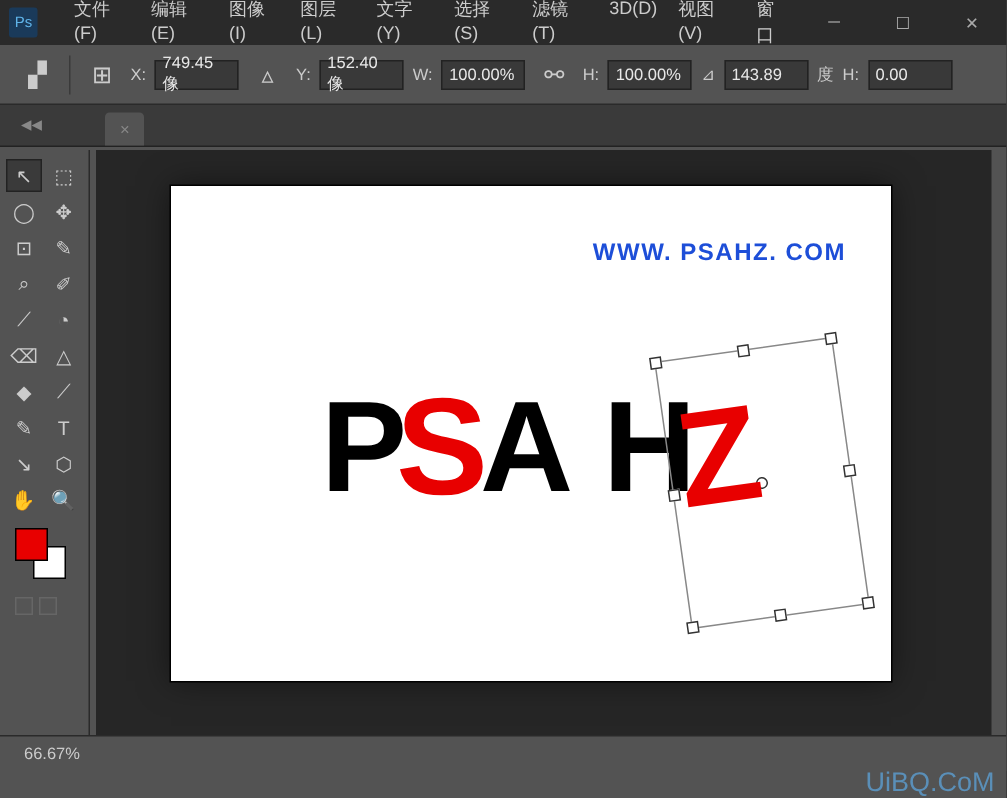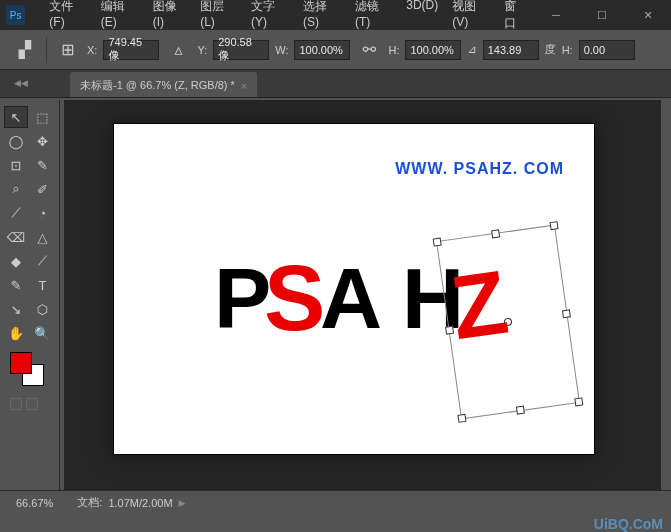--- a/index.html
+++ b/index.html
@@ -39,21 +39,21 @@
 .psahz-z{left:338px;top:130px;font-size:90px;color:#e80000;transform:rotate(-8deg);z-index:2}
 .transform-box{position:absolute;left:334px;top:108px;width:120px;height:180px;transform:rotate(-8deg);border:1px solid #888}
 .handle{position:absolute;width:8px;height:8px;background:#fff;border:1px solid #333}
 .h-tl{left:-4px;top:-4px}.h-tm{left:calc(50% - 4px);top:-4px}.h-tr{right:-4px;top:-4px}
 .h-ml{left:-4px;top:calc(50% - 4px)}.h-mr{right:-4px;top:calc(50% - 4px)}
 .h-bl{left:-4px;bottom:-4px}.h-bm{left:calc(50% - 4px);bottom:-4px}.h-br{right:-4px;bottom:-4px}
 .h-c{left:calc(50% - 4px);top:calc(50% - 4px);border-radius:50%}
 .statusbar{position:absolute;left:0;bottom:18px;right:0;height:24px;background:#535353;border-top:1px solid #2a2a2a;display:flex;align-items:center;padding-left:16px;gap:24px;color:#ccc;font-size:11px}
 .sb-field{display:flex;align-items:center;gap:6px}
 .sb-arrow{color:#888;font-size:9px}
-.watermark{position:absolute;right:8px;bottom:0;color:#5a8fb8;font-size:14px;font-weight:bold}
+.watermark{position:absolute;right:8px;bottom:0;color:#5a8fb8;font-size:18px;font-weight:normal}
 </style>
 </head>
 <body>
 
 <div class="titlebar">
   <div class="ps-logo">Ps</div>
   <div class="menu-group">
     <span class="menu-item">文件(F)</span>
     <span class="menu-item">编辑(E)</span>
     <span class="menu-item">图像(I)</span>
@@ -73,38 +73,37 @@
 </div>
 
 <div class="optbar">
   <div class="opt-icon">▞</div>
   <div class="opt-sep"></div>
   <div class="opt-icon">⊞</div>
   <span class="opt-label">X:</span>
   <span class="opt-field">749.45 像</span>
   <div class="opt-icon">▵</div>
   <span class="opt-label">Y:</span>
-  <span class="opt-field">290.58 像</span>
+  <span class="opt-field">152.40 像</span>
   <span class="opt-label">W:</span>
   <span class="opt-field">100.00%</span>
   <div class="opt-icon">⚯</div>
   <span class="opt-label">H:</span>
   <span class="opt-field">100.00%</span>
   <span class="opt-label">⊿</span>
   <span class="opt-field">143.89</span>
   <span class="opt-label">度</span>
   <span class="opt-label">H:</span>
   <span class="opt-field">0.00</span>
 </div>
 
 <div class="tabbar-handle">◀◀</div>
 
 <div class="tabbar">
   <div class="doc-tab">
-    <span>未标题-1 @ 66.7% (Z, RGB/8) *</span>
     <span class="x">×</span>
   </div>
 </div>
 
 <div class="toolbox">
   <div class="tool-grid">
     <div class="tool sel">↖</div>
     <div class="tool">⬚</div>
     <div class="tool">◯</div>
     <div class="tool">✥</div>
@@ -154,20 +153,15 @@
       <div class="handle h-bm"></div>
       <div class="handle h-br"></div>
     </div>
   </div>
 </div>
 
 <div class="statusbar">
   <div class="sb-field">
     <span>66.67%</span>
   </div>
-  <div class="sb-field">
-    <span>文档:</span>
-    <span>1.07M/2.00M</span>
-    <span class="sb-arrow">▶</span>
-  </div>
 </div>
 
 <div class="watermark">UiBQ.CoM</div>
 
 </body></html>

